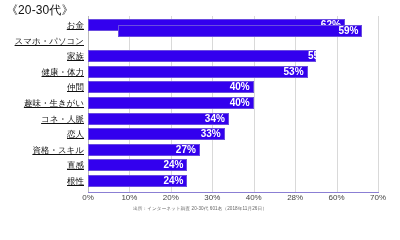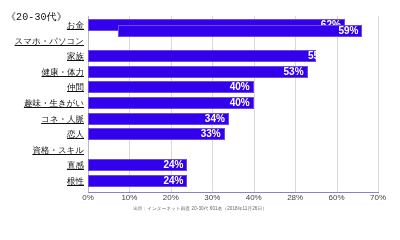--- a/index.html
+++ b/index.html
@@ -20,26 +20,25 @@
     position: absolute;
     left: 0; top: 0;
     width: 400px;
     height: 220px;
   }
 
   
   .chart-title {
     position: absolute;
     left: 6px;
-    top: 10px;
-    font-size: 10px;
+    top: 2px;
+    font-size: 12px;
     letter-spacing: 0.1px;
     color: #111111;
     white-space: nowrap;
-    font-family: Liberation Mono, monospace;
   }
 
   
   .plot-area {
     position: absolute;
     left: 88px;
     top: 16px;
     width: 290px;   
     height: 176px;
   }
@@ -209,20 +208,24 @@
           <div class="bar-value" style="right: 128.286px;">40%</div>
         </div>
         <div class="row" style="top: 96.6px; width: 290px;">
           <div class="bar" style="width: 140.857px; background: rgb(51, 0, 238); border-color: rgb(106, 76, 224);"></div>
           <div class="bar-value" style="right: 153.143px;">34%</div>
         </div>
         <div class="row" style="top: 112.2px; width: 290px;">
           <div class="bar" style="width: 136.714px; background: rgb(51, 0, 238); border-color: rgb(106, 76, 224);"></div>
           <div class="bar-value" style="right: 157.286px;">33%</div>
         </div>
+        <div class="row" style="top: 127.8px; width: 290px;">
+          <div class="bar" style="width: 111.857px; background: rgb(51, 0, 238); border-color: rgb(106, 76, 224);"></div>
+          <div class="bar-value" style="right: 182.143px;">27%</div>
+        </div>
         <div class="row" style="top: 143.4px; width: 290px;">
           <div class="bar" style="width: 99.4286px; background: rgb(51, 0, 238); border-color: rgb(106, 76, 224);"></div>
           <div class="bar-value" style="right: 194.571px;">24%</div>
         </div>
         <div class="row" style="top: 159px; width: 290px;">
           <div class="bar" style="width: 99.4286px; background: rgb(51, 0, 238); border-color: rgb(106, 76, 224);"></div>
           <div class="bar-value" style="right: 194.571px;">24%</div>
         </div>
       </div>
   </div>

